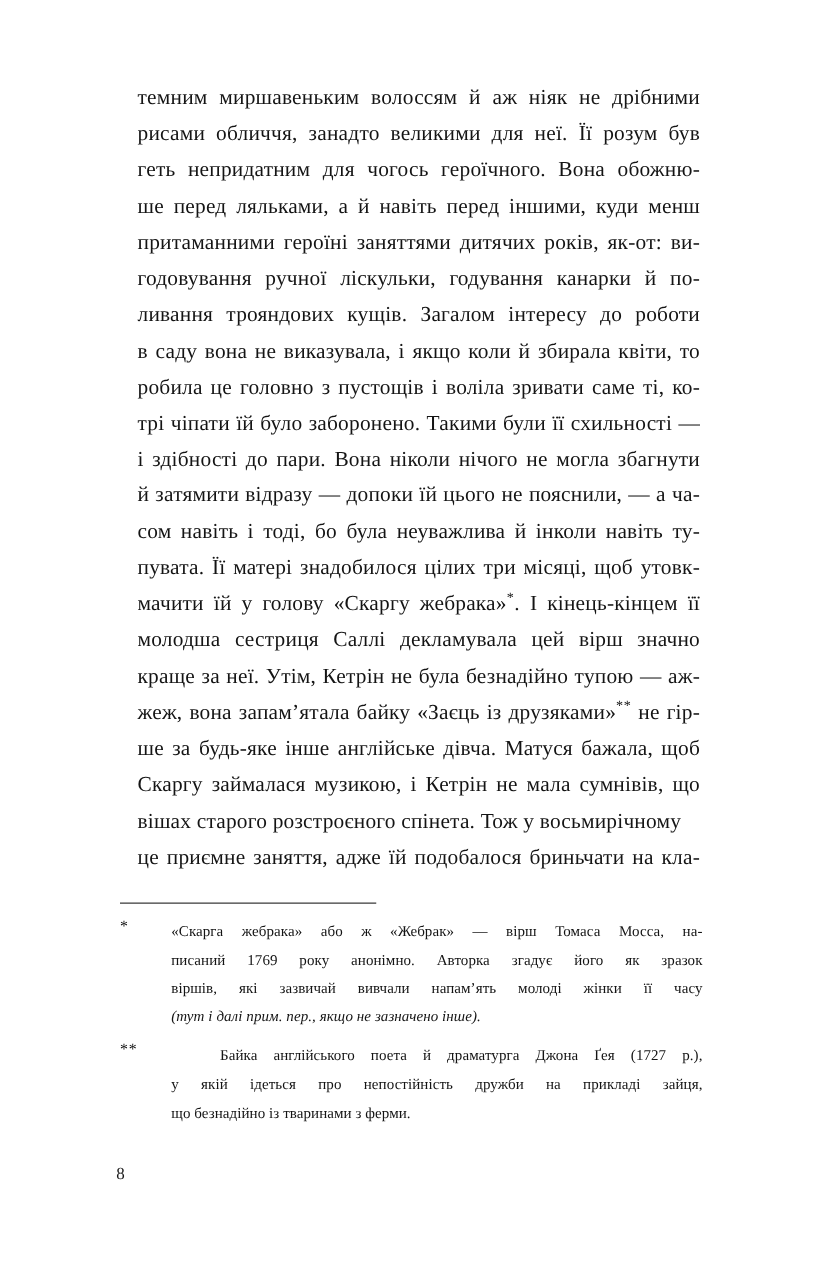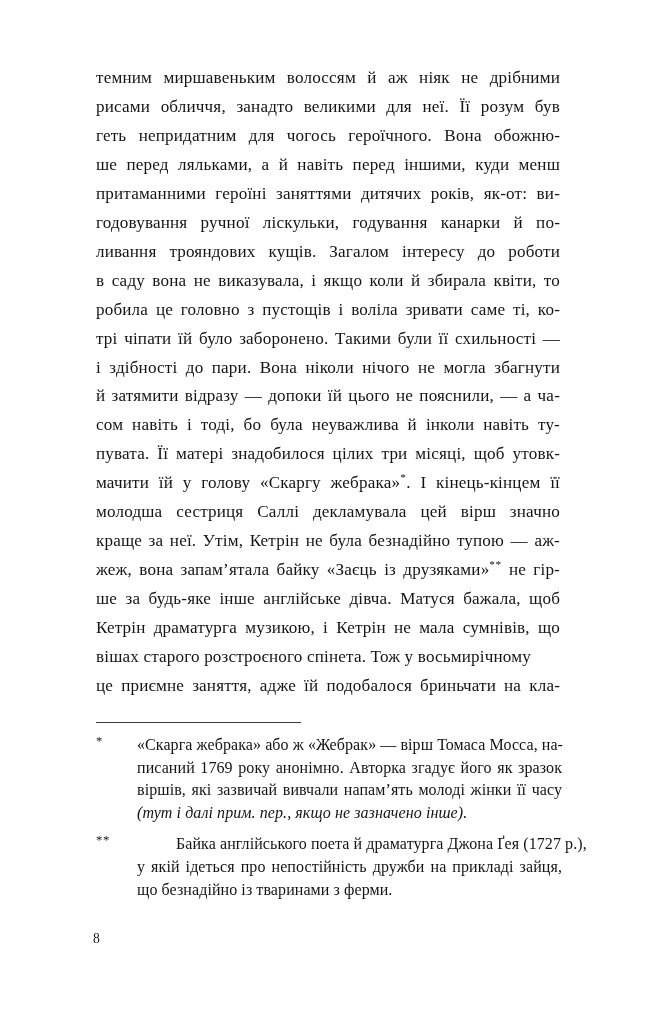--- a/index.html
+++ b/index.html
@@ -39,20 +39,21 @@
     letter-spacing: 0.01em;
     white-space: pre;
     color: #141414;
   }
 
   
   .bodyline.j {
     display: block;
     text-align: justify;
     text-align-last: justify;
+    margin-left: 14px;
   }
 
   sup.fnmark {
     font-size: 0.66em;
     vertical-align: super;
     line-height: 0;
     letter-spacing: 0.04em;
   }
 
   
@@ -89,21 +90,21 @@
     color: #161616;
   }
 
   .fn-marker .star {
     font-size: 0.95em;
     vertical-align: super;
     line-height: 0;
   }
 
   .fnline {
-    font-size: 16px;
+    font-size: 12px;
     line-height: 22.6px;
     letter-spacing: 0.005em;
     white-space: pre;
     color: #141414;
   }
 
   .fnline.ital {
     font-style: italic;
   }
 
@@ -137,21 +138,21 @@
         <div class="bodyline j">трі чіпати їй було заборонено. Такими були її схильності —</div>
         <div class="bodyline j">і здібності до пари. Вона ніколи нічого не могла збагнути</div>
         <div class="bodyline j">й затямити відразу — допоки їй цього не пояснили, — а ча-</div>
         <div class="bodyline j">сом навіть і тоді, бо була неуважлива й інколи навіть ту-</div>
         <div class="bodyline j">пувата. Її матері знадобилося цілих три місяці, щоб утовк-</div>
         <div class="bodyline j"><span>мачити їй у голову «Скаргу жебрака»</span><sup class="fnmark">*</sup><span>. І кінець-кінцем її</span></div>
         <div class="bodyline j">молодша сестриця Саллі декламувала цей вірш значно</div>
         <div class="bodyline j">краще за неї. Утім, Кетрін не була безнадійно тупою — аж-</div>
         <div class="bodyline j"><span>жеж, вона запам’ятала байку «Заєць із друзяками»</span><sup class="fnmark">**</sup><span> не гір-</span></div>
         <div class="bodyline j">ше за будь-яке інше англійське дівча. Матуся бажала, щоб</div>
-        <div class="bodyline j">Кетрін драматурга музикою, і Кетрін не мала сумнівів, що</div>
+        <div class="bodyline j">Скаргу займалася музикою, і Кетрін не мала сумнівів, що</div>
         <div class="bodyline j" style="text-align-last: left;">вішах старого розстроєного спінета. Тож у восьмирічному</div>
         <div class="bodyline j">це приємне заняття, адже їй подобалося бриньчати на кла-</div>
       </div>
   </div>
 
   <div class="fnrule"></div>
 
   <div class="footnotes" id="footnote-host">
       <div class="footnote">
         <div class="fn-marker"><span class="star">*</span></div>

